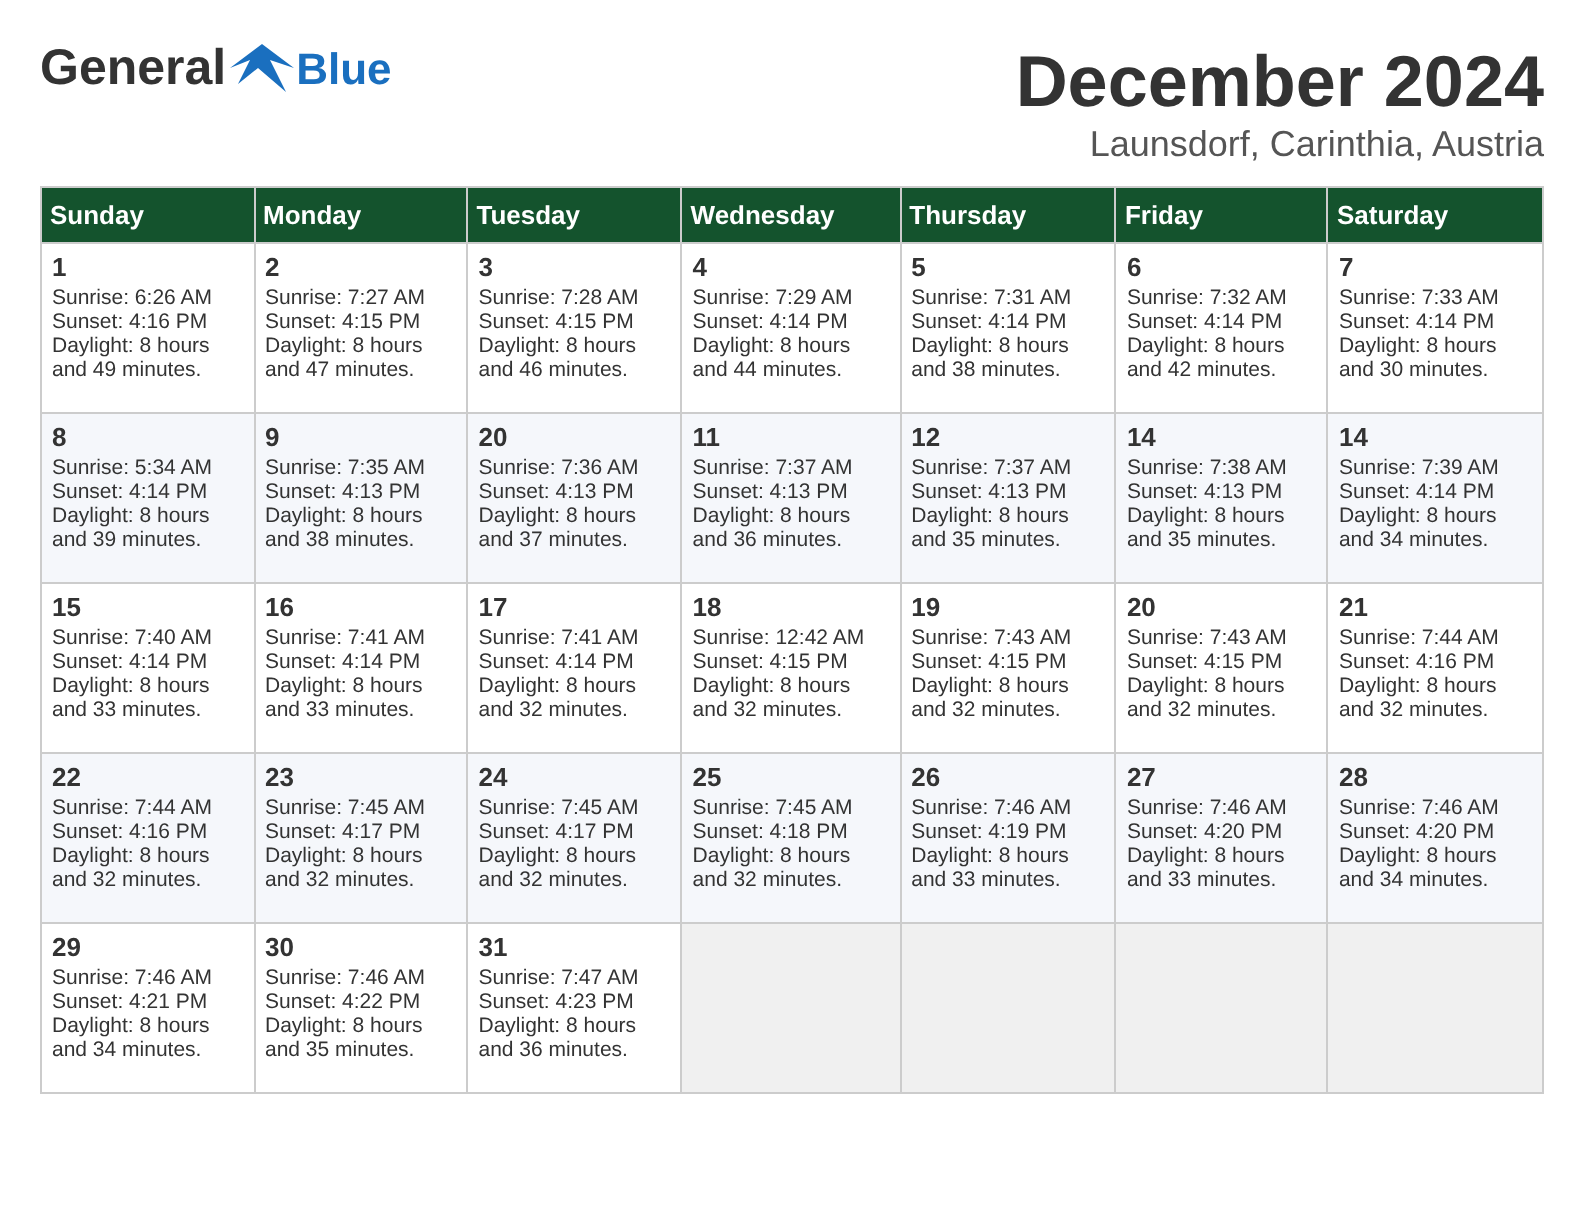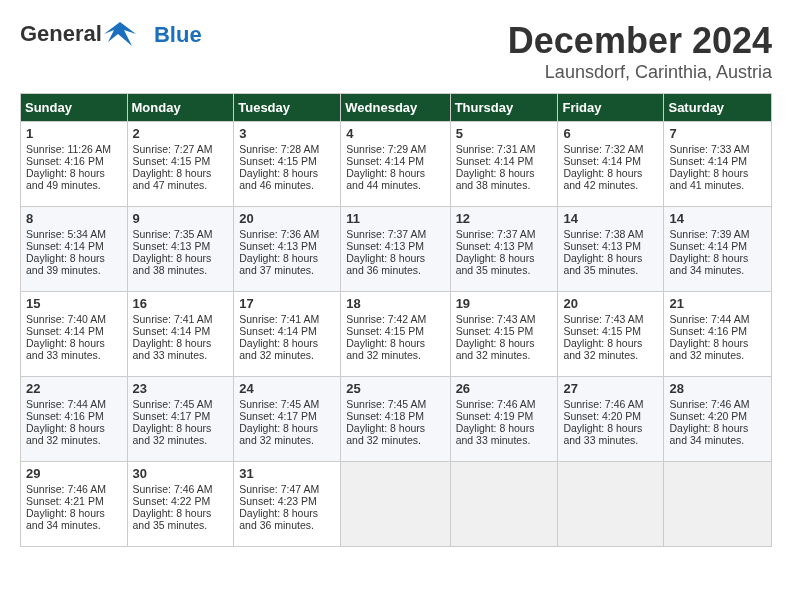--- a/index.html
+++ b/index.html
@@ -73,26 +73,26 @@
       height: 85px;
     }
   </style>
 </head>
 <body>
 
 <div class="header">
   <div class="logo">
     <div>
       <div style="display:flex;align-items:center;">
-        <div style="font-size:22px;font-weight:bold;line-height:1.15;">
+        <div style="font-size:25px;font-weight:bold;line-height:1.15;">
           <span style="color:#333;">General</span><svg width="32" height="28" viewBox="0 0 32 28" style="vertical-align:middle;margin-left:2px;margin-bottom:2px;">
               <polygon points="16,2 32,14 20,10 28,26 14,14 4,22 10,10 0,14" fill="#1a6fbf"></polygon>
             </svg>
         </div>
-        <div style="font-size:22px;font-weight:bold;color:#1a6fbf;margin-left:18px;">Blue</div>
+        <div style="font-size:22px;font-weight:bold;color:#1a6fbf;margin-left:1px;">Blue</div>
       </div>
     </div>
   </div>
   <div class="title-block">
     <div class="month-title">December 2024</div>
     <div class="location">Launsdorf, Carinthia, Austria</div>
   </div>
 </div>
 
 <table class="calendar">
@@ -104,21 +104,21 @@
         <th>Wednesday</th>
         <th>Thursday</th>
         <th>Friday</th>
         <th>Saturday</th>
       </tr>
   </thead>
   <tbody id="calendar-body">
   <tr class="week-row">
         <td>
           <span class="day-num">1</span>
-          <div>Sunrise: 11:26 AM</div>
+          <div>Sunrise: 6:26 AM</div>
           <div>Sunset: 4:16 PM</div>
           <div>Daylight: 8 hours</div>
           <div>and 49 minutes.</div>
         </td>
         <td>
           <span class="day-num">2</span>
           <div>Sunrise: 7:27 AM</div>
           <div>Sunset: 4:15 PM</div>
           <div>Daylight: 8 hours</div>
           <div>and 47 minutes.</div>
@@ -149,21 +149,21 @@
           <div>Sunrise: 7:32 AM</div>
           <div>Sunset: 4:14 PM</div>
           <div>Daylight: 8 hours</div>
           <div>and 42 minutes.</div>
         </td>
         <td>
           <span class="day-num">7</span>
           <div>Sunrise: 7:33 AM</div>
           <div>Sunset: 4:14 PM</div>
           <div>Daylight: 8 hours</div>
-          <div>and 41 minutes.</div>
+          <div>and 30 minutes.</div>
         </td>
       </tr>
       <tr class="week-row">
         <td>
           <span class="day-num">8</span>
           <div>Sunrise: 5:34 AM</div>
           <div>Sunset: 4:14 PM</div>
           <div>Daylight: 8 hours</div>
           <div>and 39 minutes.</div>
         </td>
@@ -227,21 +227,21 @@
         </td>
         <td>
           <span class="day-num">17</span>
           <div>Sunrise: 7:41 AM</div>
           <div>Sunset: 4:14 PM</div>
           <div>Daylight: 8 hours</div>
           <div>and 32 minutes.</div>
         </td>
         <td>
           <span class="day-num">18</span>
-          <div>Sunrise: 7:42 AM</div>
+          <div>Sunrise: 12:42 AM</div>
           <div>Sunset: 4:15 PM</div>
           <div>Daylight: 8 hours</div>
           <div>and 32 minutes.</div>
         </td>
         <td>
           <span class="day-num">19</span>
           <div>Sunrise: 7:43 AM</div>
           <div>Sunset: 4:15 PM</div>
           <div>Daylight: 8 hours</div>
           <div>and 32 minutes.</div>

